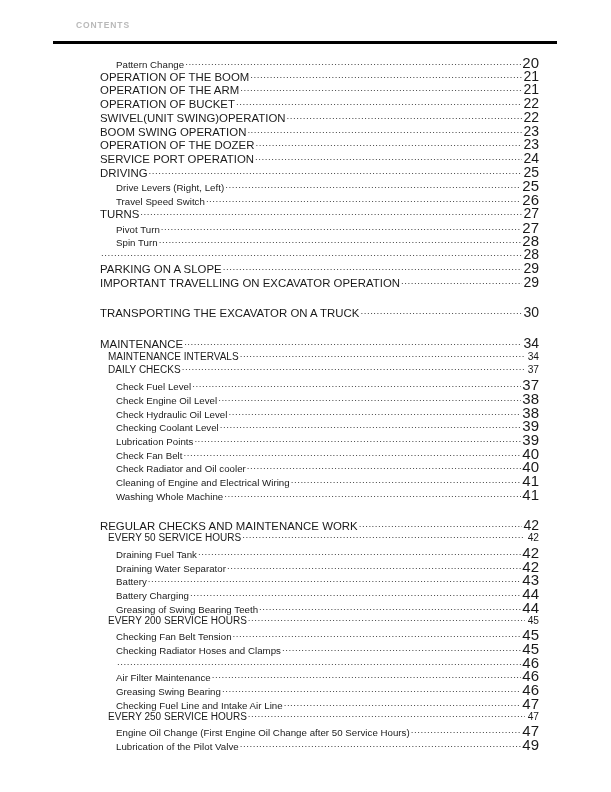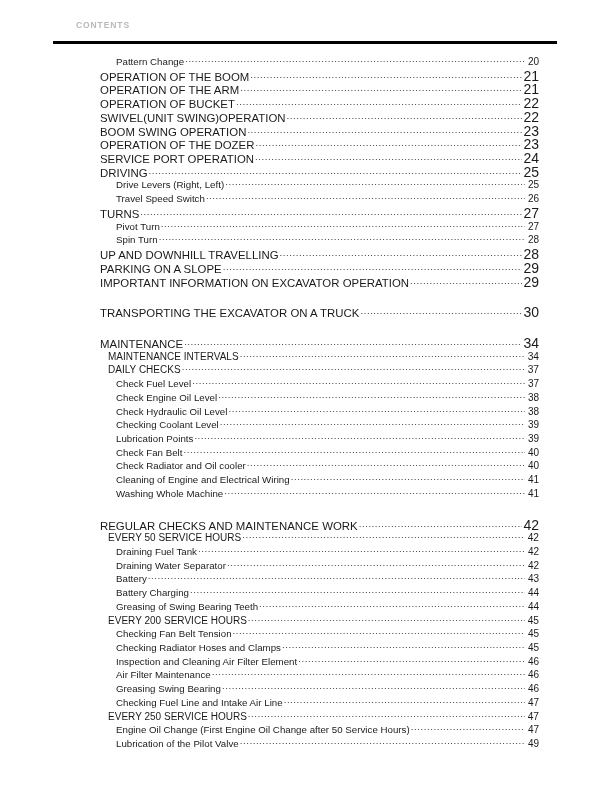--- a/index.html
+++ b/index.html
@@ -93,21 +93,21 @@
     color: #3a3a3a;
     white-space: nowrap;
   }
   .toc-page {
     flex: 0 0 auto;
     font-size: 10.2px;
     text-align: right;
     min-width: 13px;
   }
   .toc-row.major .toc-page { font-size: 14px; }
-  .toc-row.leaf .toc-page { font-size: 10px; }
+  .toc-row.leaf .toc-page { font-size: 15px; }
 </style>
 </head>
 <body>
 
 <div class="page">
 
   <div class="header">CONTENTS</div>
 
   <div class="rule"></div>
 
@@ -176,31 +176,30 @@
         <span class="toc-title">Pivot Turn</span>
         <span class="dots"></span>
         <span class="toc-page">27</span>
       </div>
       <div class="toc-row lvl2 leaf">
         <span class="toc-title">Spin Turn</span>
         <span class="dots"></span>
         <span class="toc-page">28</span>
       </div>
       <div class="toc-row lvl0 major">
-        <span class="toc-title">UP AND DOWNHILL TRAVELLING</span>
         <span class="dots"></span>
         <span class="toc-page">28</span>
       </div>
       <div class="toc-row lvl0 major">
         <span class="toc-title">PARKING ON A SLOPE</span>
         <span class="dots"></span>
         <span class="toc-page">29</span>
       </div>
       <div class="toc-row lvl0 major">
-        <span class="toc-title">IMPORTANT INFORMATION ON EXCAVATOR OPERATION</span>
+        <span class="toc-title">IMPORTANT TRAVELLING ON EXCAVATOR OPERATION</span>
         <span class="dots"></span>
         <span class="toc-page">29</span>
       </div>
       <div class="toc-row lvl0 major gap-before">
         <span class="toc-title">TRANSPORTING THE EXCAVATOR ON A TRUCK</span>
         <span class="dots"></span>
         <span class="toc-page">30</span>
       </div>
       <div class="toc-row lvl0 major gap-before">
         <span class="toc-title">MAINTENANCE</span>
@@ -306,21 +305,20 @@
         <span class="toc-title">Checking Fan Belt Tension</span>
         <span class="dots"></span>
         <span class="toc-page">45</span>
       </div>
       <div class="toc-row lvl2 leaf">
         <span class="toc-title">Checking Radiator Hoses and Clamps</span>
         <span class="dots"></span>
         <span class="toc-page">45</span>
       </div>
       <div class="toc-row lvl2 leaf">
-        <span class="toc-title">Inspection and Cleaning Air Filter Element</span>
         <span class="dots"></span>
         <span class="toc-page">46</span>
       </div>
       <div class="toc-row lvl2 leaf">
         <span class="toc-title">Air Filter Maintenance</span>
         <span class="dots"></span>
         <span class="toc-page">46</span>
       </div>
       <div class="toc-row lvl2 leaf">
         <span class="toc-title">Greasing Swing Bearing</span>

